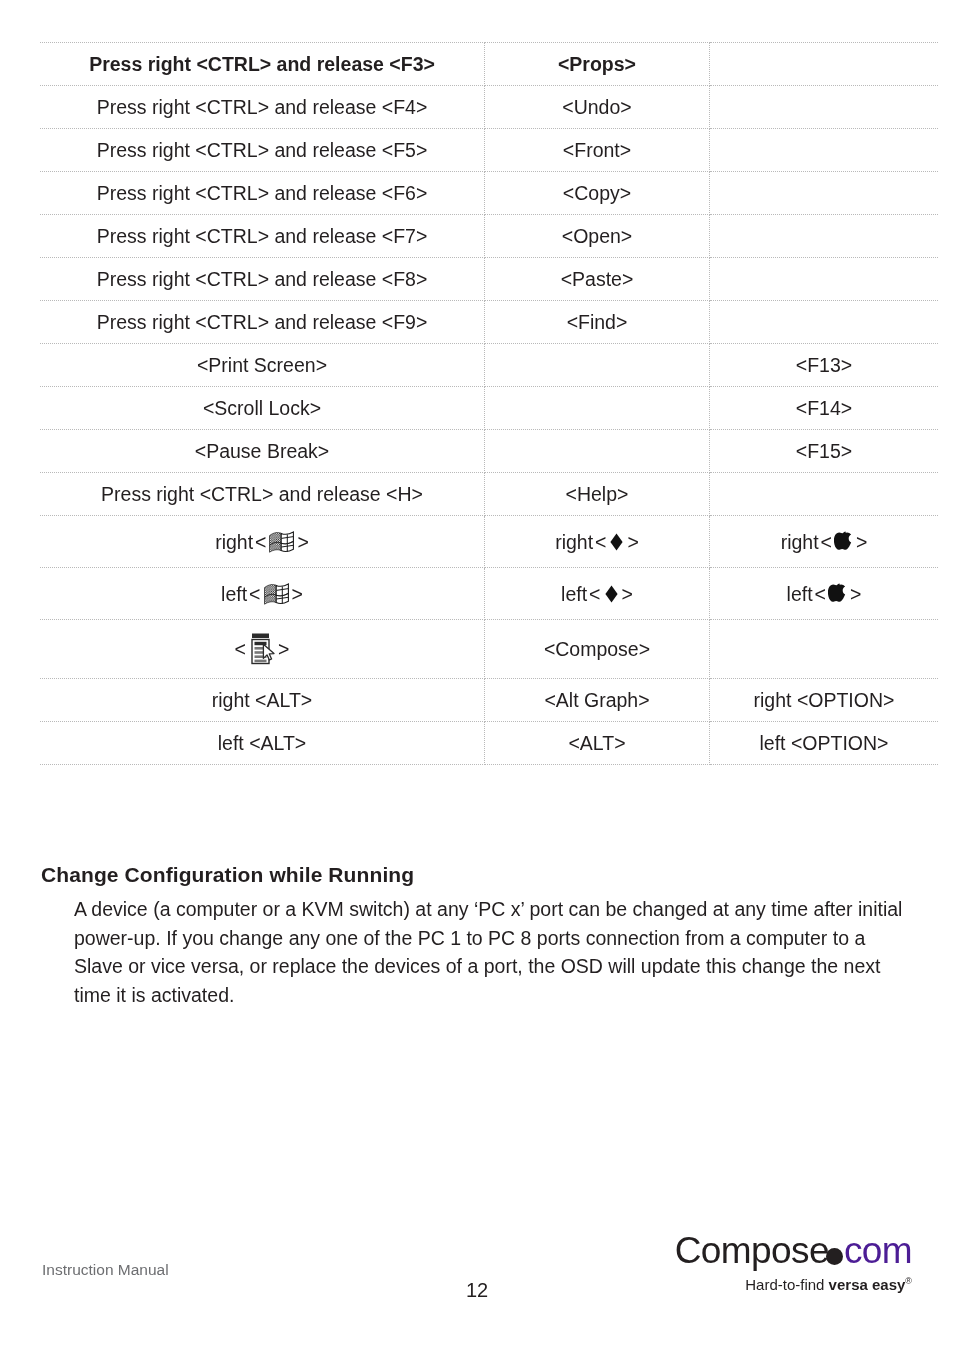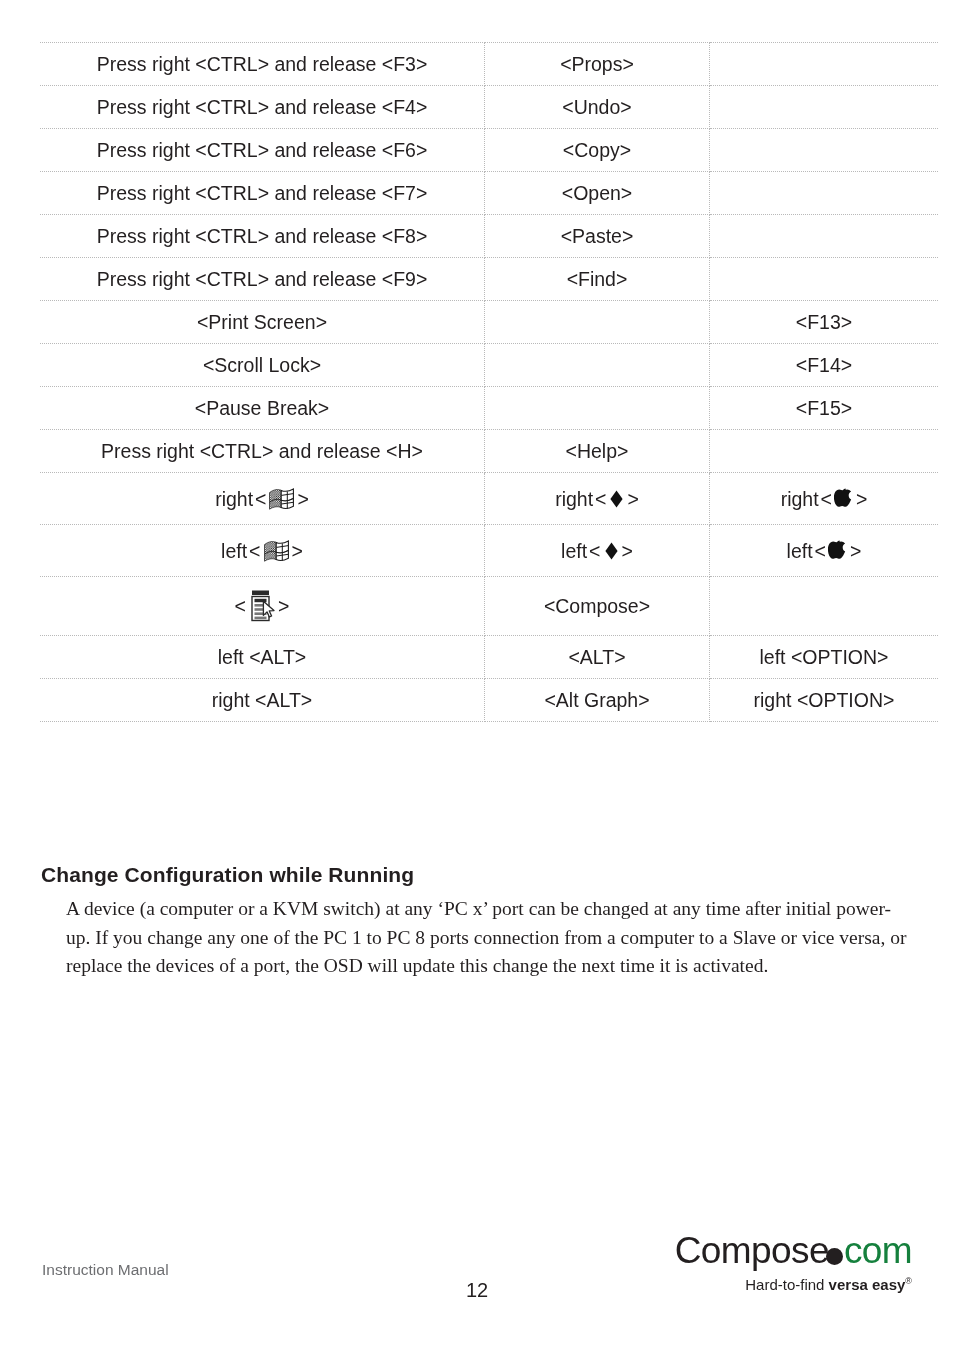--- a/index.html
+++ b/index.html
@@ -32,20 +32,21 @@
     vertical-align: middle;
     height: 42px;
     font-size: 19.5px;
     line-height: 1.15;
     padding: 0 4px;
     color: #231f20;
     white-space: nowrap;
   }
   .keytable tr:first-child td {
     border-top: 1px dotted #b9b9b9;
+    font-weight: bold;
   }
   .keytable td.col-c {
     border-right: none;
   }
   .col-a { width: 436px; }
   .col-b { width: 216px; }
   .col-c { width: 220px; }
 
   
   .keytable tr.sym td { height: 51px; }
@@ -85,23 +86,22 @@
   .body-block {
     position: absolute;
     left: 66px;
     top: 895px;
     width: 843px;
   }
   .para {
     font-size: 19.5px;
     line-height: 28.5px;
     color: #231f20;
-    margin: 0 0 12px 0;
+    margin: 0 0 12px 8px;
     text-align: left;
-    font-family: Liberation Serif, serif;
   }
   .para:last-child { margin-bottom: 0; }
   .note-label {
     font-weight: bold;
   }
 
   
   .footer-manual {
     position: absolute;
     left: 42px;
@@ -135,21 +135,21 @@
   .logo-star { color: #231f20; font-weight: 400; }
   .logo-dot {
     display: inline-block;
     width: 17px;
     height: 17px;
     border-radius: 50%;
     background: #231f20;
     vertical-align: -2px;
     margin: 0 1px 0 -3px;
   }
-  .logo-com { color: #15803d; font-weight: 400; }
+  .logo-com { color: #4c1d95; font-weight: 400; }
   .logo-tag {
     margin-top: 7px;
     font-size: 15px;
     color: #231f20;
     white-space: nowrap;
   }
   .tag-bold { font-weight: bold; }
   .tag-reg { font-size: 9px; vertical-align: super; }
 </style>
 </head>
@@ -159,20 +159,25 @@
   <tbody>
 
     <tr>
       <td class="col-a">Press right &lt;CTRL&gt; and release &lt;F3&gt;</td>
       <td class="col-b">&lt;Props&gt;</td>
       <td class="col-c"></td>
     </tr>
     <tr>
       <td class="col-a">Press right &lt;CTRL&gt; and release &lt;F4&gt;</td>
       <td class="col-b">&lt;Undo&gt;</td>
+      <td class="col-c"></td>
+    </tr>
+    <tr>
+      <td class="col-a">Press right &lt;CTRL&gt; and release &lt;F5&gt;</td>
+      <td class="col-b">&lt;Front&gt;</td>
       <td class="col-c"></td>
     </tr>
     <tr>
       <td class="col-a">Press right &lt;CTRL&gt; and release &lt;F6&gt;</td>
       <td class="col-b">&lt;Copy&gt;</td>
       <td class="col-c"></td>
     </tr>
     <tr>
       <td class="col-a">Press right &lt;CTRL&gt; and release &lt;F7&gt;</td>
       <td class="col-b">&lt;Open&gt;</td>
@@ -325,28 +330,28 @@
             </svg>
           </span>
           <span class="angle">&gt;</span>
         </span>
       </td>
       <td class="col-b">&lt;Compose&gt;</td>
       <td class="col-c"></td>
     </tr>
 
     <tr>
+      <td class="col-a">right &lt;ALT&gt;</td>
+      <td class="col-b">&lt;Alt Graph&gt;</td>
+      <td class="col-c">right &lt;OPTION&gt;</td>
+    </tr>
+    <tr>
       <td class="col-a">left &lt;ALT&gt;</td>
       <td class="col-b">&lt;ALT&gt;</td>
       <td class="col-c">left &lt;OPTION&gt;</td>
-    </tr>
-    <tr>
-      <td class="col-a">right &lt;ALT&gt;</td>
-      <td class="col-b">&lt;Alt Graph&gt;</td>
-      <td class="col-c">right &lt;OPTION&gt;</td>
     </tr>
 
   </tbody>
 </table>
 
 <h2 class="section-heading">Change Configuration while Running</h2>
 
 <div class="body-block">
   <p class="para">A device (a computer or a KVM switch) at any ‘PC x’ port can be changed at any time after initial power-up. If you change any one of the PC 1 to PC 8 ports connection from a computer to a Slave or vice versa, or replace the devices of a port, the OSD will update this change the next time it is activated.</p>
 </div>

